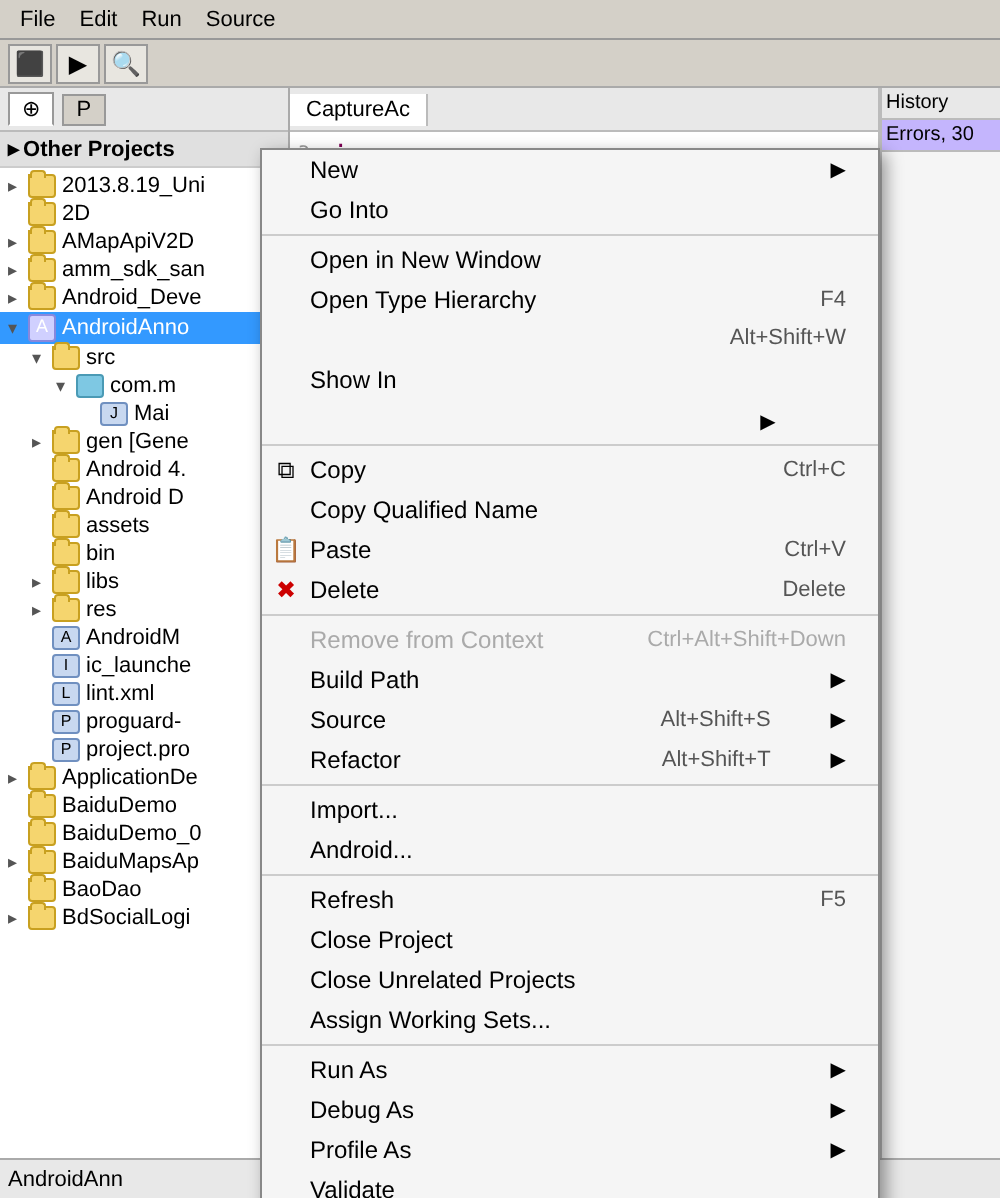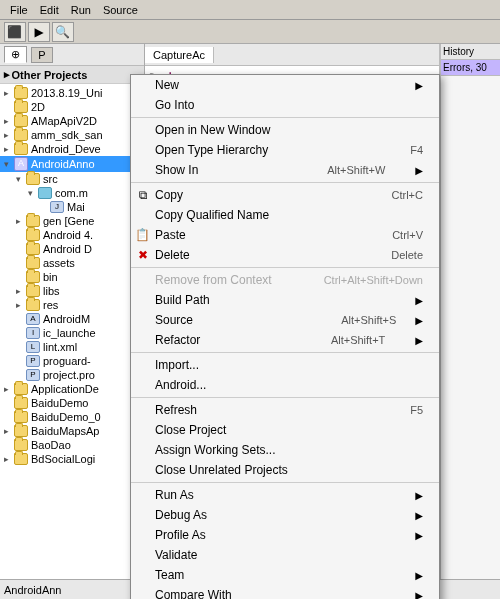--- a/index.html
+++ b/index.html
@@ -469,21 +469,21 @@
     <div class="ctx-separator"></div>
     <div class="ctx-item">
       <span>Open in New Window</span>
     </div>
     <div class="ctx-item">
       <span>Open Type Hierarchy</span>
       <span class="ctx-shortcut">F4</span>
     </div>
     <div class="ctx-item">
       <span>Show In</span>
-      <span style="display:flex;gap:30px;align-items:center;">
+      <span style="display:flex;gap:30px;align-items:center;flex-direction:column;">
         <span class="ctx-shortcut">Alt+Shift+W</span>
         <span class="ctx-arrow">▶</span>
       </span>
     </div>
     <div class="ctx-separator"></div>
     <div class="ctx-item">
       <span class="ctx-icon">⧉</span>
       <span>Copy</span>
       <span class="ctx-shortcut">Ctrl+C</span>
     </div>
@@ -504,21 +504,21 @@
     <div class="ctx-item disabled">
       <span>Remove from Context</span>
       <span class="ctx-shortcut" style="color:#aaa;">Ctrl+Alt+Shift+Down</span>
     </div>
     <div class="ctx-item">
       <span>Build Path</span>
       <span class="ctx-arrow">▶</span>
     </div>
     <div class="ctx-item">
       <span>Source</span>
-      <span style="display:flex;gap:19px;align-items:center;">
+      <span style="display:flex;gap:30px;align-items:center;">
         <span class="ctx-shortcut">Alt+Shift+S</span>
         <span class="ctx-arrow">▶</span>
       </span>
     </div>
     <div class="ctx-item">
       <span>Refactor</span>
       <span style="display:flex;gap:30px;align-items:center;">
         <span class="ctx-shortcut">Alt+Shift+T</span>
         <span class="ctx-arrow">▶</span>
       </span>
@@ -532,24 +532,24 @@
     </div>
     <div class="ctx-separator"></div>
     <div class="ctx-item">
       <span>Refresh</span>
       <span class="ctx-shortcut">F5</span>
     </div>
     <div class="ctx-item">
       <span>Close Project</span>
     </div>
     <div class="ctx-item">
+      <span>Close Unrelated Projects</span>
+    </div>
+    <div class="ctx-item">
       <span>Assign Working Sets...</span>
-    </div>
-    <div class="ctx-item">
-      <span>Close Unrelated Projects</span>
     </div>
     <div class="ctx-separator"></div>
     <div class="ctx-item">
       <span>Run As</span>
       <span class="ctx-arrow">▶</span>
     </div>
     <div class="ctx-item">
       <span>Debug As</span>
       <span class="ctx-arrow">▶</span>
     </div>

